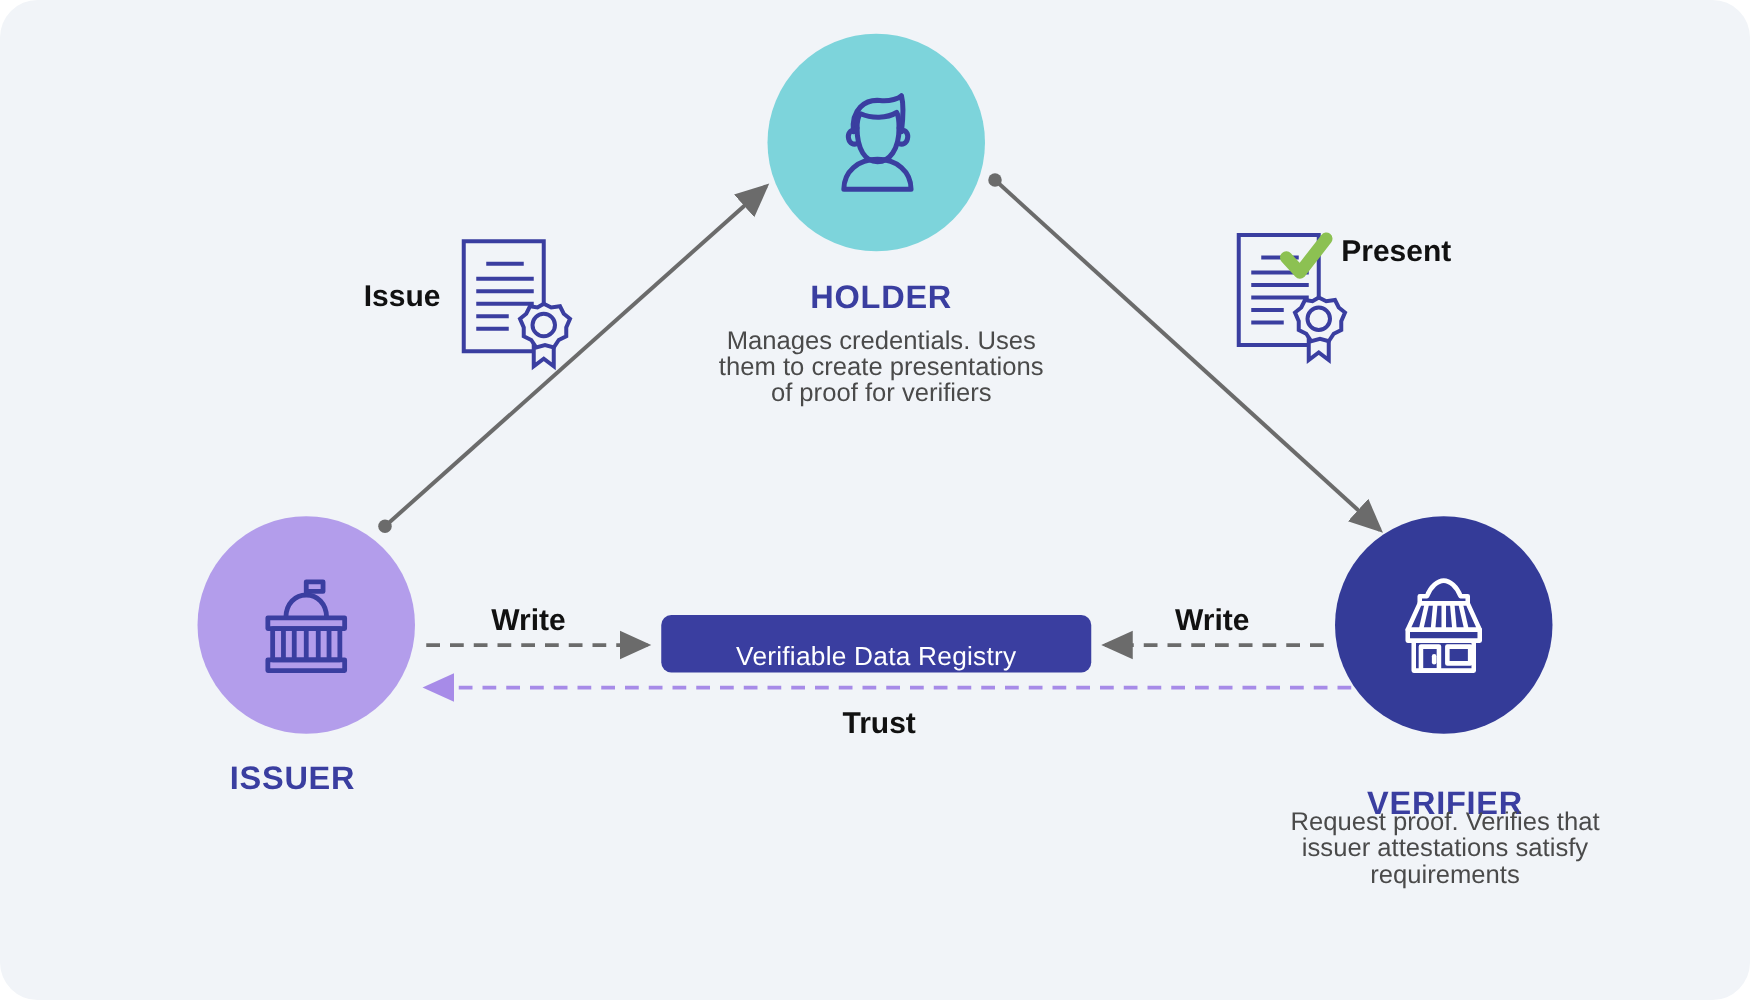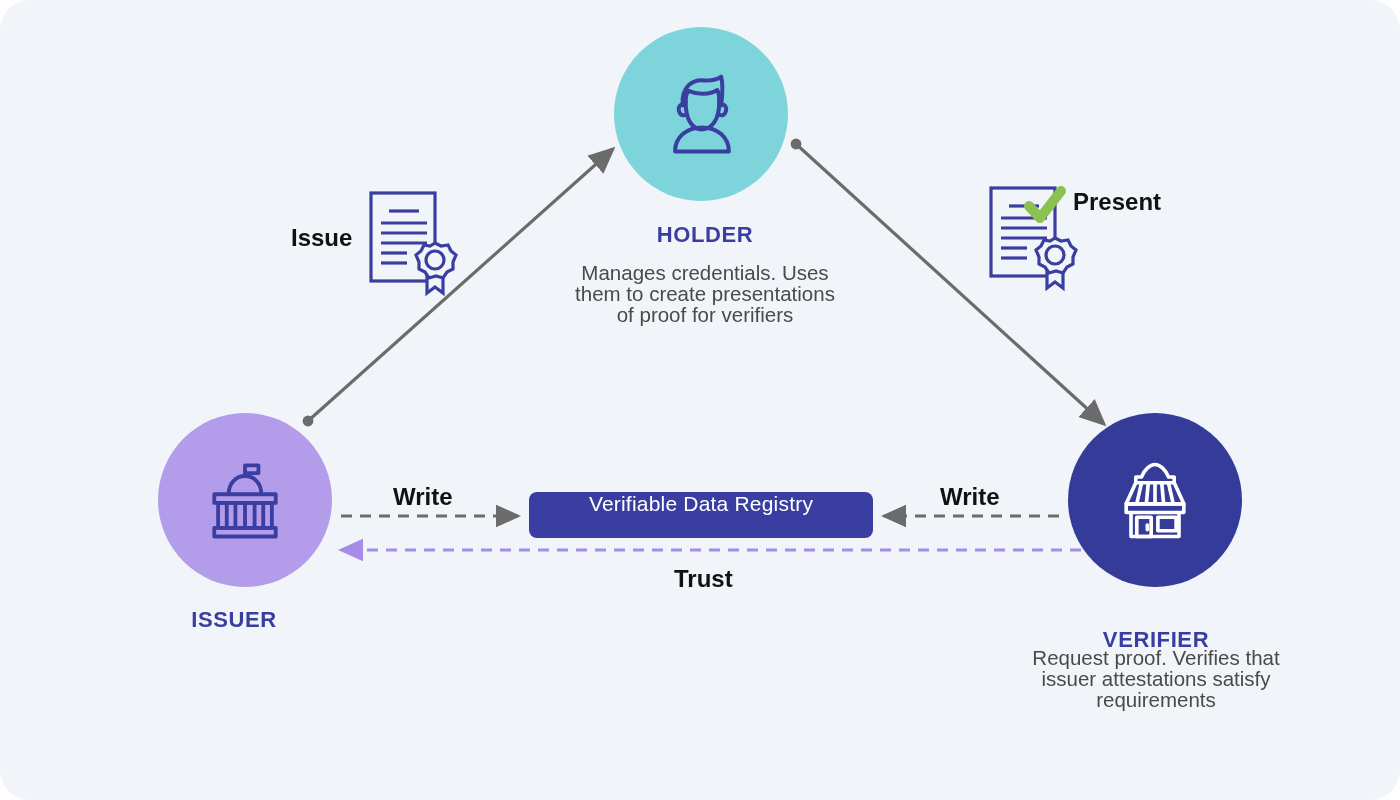--- a/index.html
+++ b/index.html
@@ -42,21 +42,21 @@
   #verifier-circle {
     left: 1068px; top: 413px;
     width: 174px; height: 174px;
     background: #343B98;
   }
   .node-label {
     position: absolute;
     text-align: center;
     color: #3A3EA0;
     font-weight: bold;
-    font-size: 22px;
+    font-size: 26px;
     letter-spacing: 0.6px;
   }
   .node-desc {
     position: absolute;
     text-align: center;
     color: #4A4A4A;
     font-size: 20.5px;
     line-height: 21px;
     white-space: pre-line;
   }
@@ -80,21 +80,21 @@
   #read-label    { left: 940px; top: 483px; }
   #trust-label   { left: 674px; top: 565px; }
 
   #registry-box {
     position: absolute;
     left: 529px; top: 492px;
     width: 344px; height: 46px;
     background: #3A3EA0;
     border-radius: 8px;
     display: flex;
-    align-items: flex-start;
+    align-items: flex-end;
     justify-content: center;
   }
   #registry-box .registry-text {
     color: #ffffff;
     font-size: 21px;
     letter-spacing: 0.2px;
   }
   .cert-icon { position: absolute; }
   #issue-cert   { left: 367px; top: 189px; }
   #present-cert { left: 987px; top: 182px; }

